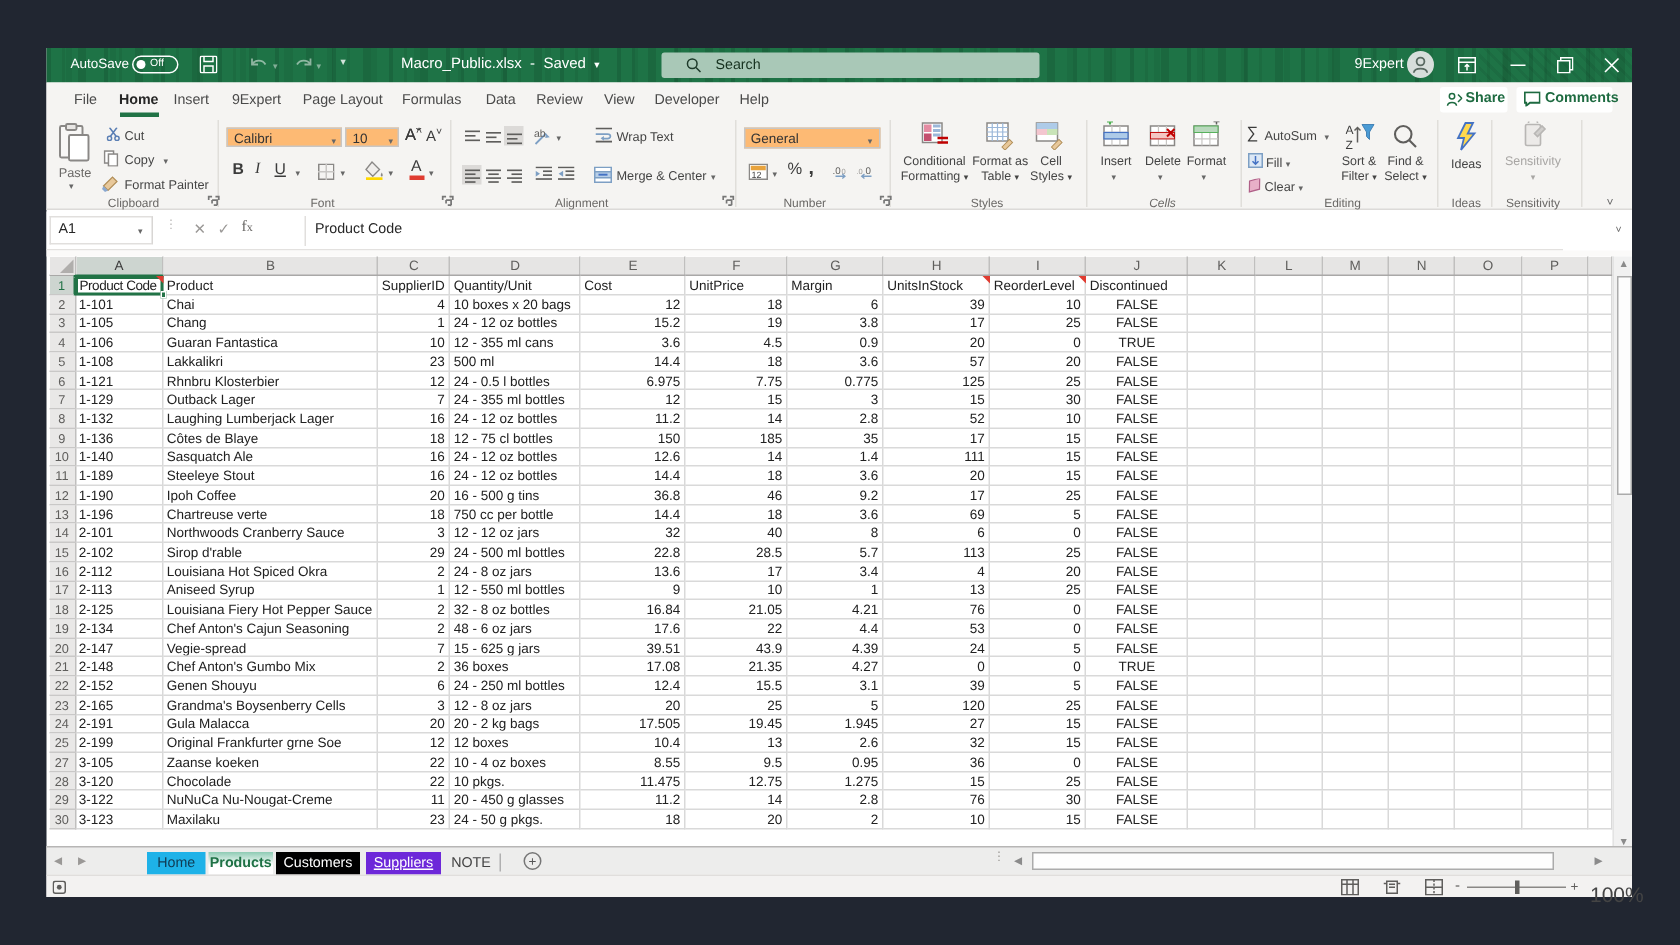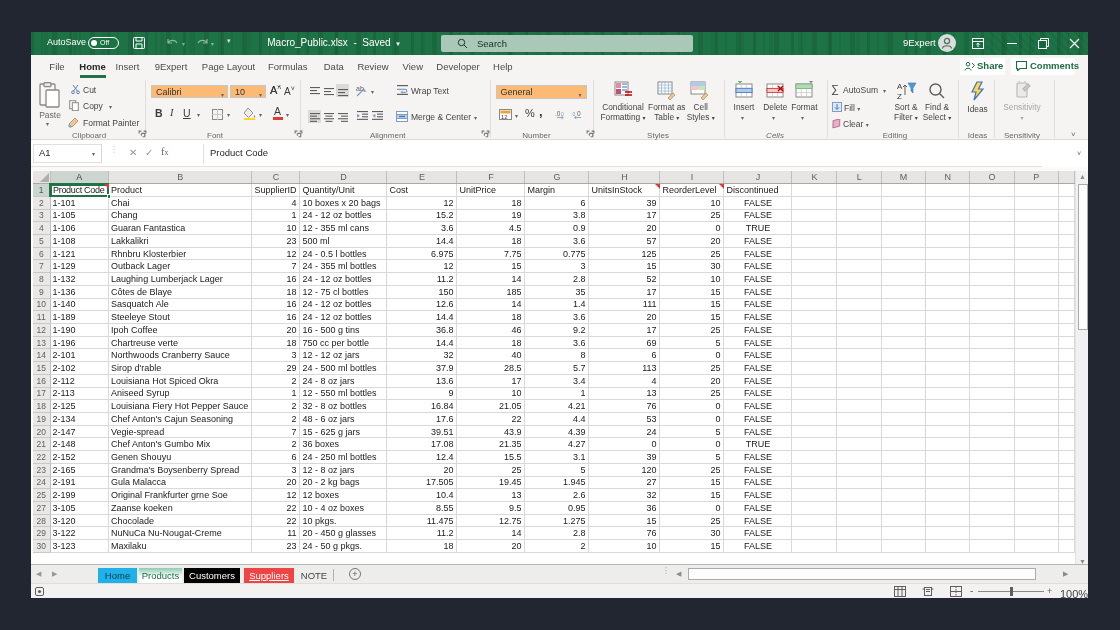--- a/index.html
+++ b/index.html
@@ -787,21 +787,21 @@
           <td></td>
           <td></td>
           <td></td>
         </tr>
 <tr style="height:12.73px;">
           <td class="g">15</td>
 <td>2-102</td>
           <td>Sirop d'rable</td>
           <td class="n">29</td>
           <td>24 - 500 ml bottles</td>
-          <td class="n">37.9</td>
+          <td class="n">22.8</td>
           <td class="n">28.5</td>
           <td class="n">5.7</td>
           <td class="n">113</td>
           <td class="n">25</td>
           <td class="c">FALSE</td>
 <td></td>
           <td></td>
           <td></td>
           <td></td>
           <td></td>
@@ -944,21 +944,21 @@
           <td></td>
           <td></td>
           <td></td>
           <td></td>
           <td></td>
           <td></td>
         </tr>
 <tr style="height:12.73px;">
           <td class="g">23</td>
 <td>2-165</td>
-          <td>Grandma's Boysenberry Spread</td>
+          <td>Grandma's Boysenberry Cells</td>
           <td class="n">3</td>
           <td>12 - 8 oz jars</td>
           <td class="n">20</td>
           <td class="n">25</td>
           <td class="n">5</td>
           <td class="n">120</td>
           <td class="n">25</td>
           <td class="c">FALSE</td>
 <td></td>
           <td></td>
@@ -1097,23 +1097,23 @@
 <div class="ab" style="left:687.5px;top:152.1px;width:0;height:0;border-right:5px solid #e03c31;border-bottom:5px solid transparent;"></div>
 <div id="vsb" class="ab">
 <div class="arr ab" style="left:0;top:2px;width:13px;">▲</div>
 <div class="ab" style="left:1.5px;top:13px;width:10px;height:146px;background:#fdfdfd;border:1px solid #ababab;"></div>
 <div class="arr ab" style="left:0;top:387px;width:13px;">▼</div>
 </div>
 <div id="bstrip" class="ab">
 <div class="arr ab" style="left:5px;top:5px;font-size:7px;color:#9a9896">◀</div>
 <div class="arr ab" style="left:21px;top:5px;font-size:7px;color:#9a9896">▶</div>
 <div class="stab" style="left:67px;width:39px;background:#1eb2e8;color:#103a52;">Home</div>
-<div class="stab" style="left:108px;width:43px;background:linear-gradient(180deg,#8ecbb4 0%,#ffffff 55%);color:#1e7145;font-weight:normal;">Products</div>
+<div class="stab" style="left:108px;width:43px;background:linear-gradient(180deg,#8ecbb4 0%,#ffffff 55%);color:#1e7145;font-weight:bold;">Products</div>
 <div class="stab" style="left:153px;width:56px;background:#000;color:#fff;">Customers</div>
-<div class="stab" style="left:213px;width:50px;background:#ef4444;color:#fff;text-decoration:underline;">Suppliers</div>
+<div class="stab" style="left:213px;width:50px;background:#6d28d9;color:#fff;text-decoration:underline;">Suppliers</div>
 <div class="stab" style="left:268px;width:30px;color:#444;">NOTE</div>
 <div class="ab" style="left:302px;top:4px;width:1px;height:12px;background:#b0b0b0;"></div>
 <div class="ab" style="left:318px;top:3px;width:12px;height:12px;border:1px solid #767676;border-radius:7px;color:#555;font-size:9px;line-height:11px;text-align:center;">+</div>
 <div class="ab" style="left:631px;top:4px;width:3px;height:11px;color:#9a9896;font-size:8px;line-height:4px;">⋮</div>
 <div class="arr ab" style="left:645px;top:5px;font-size:7px;">◀</div>
 <div class="ab" style="left:657px;top:2.5px;width:348px;height:12px;background:#fdfdfd;border:1px solid #ababab;"></div>
 <div class="arr ab" style="left:1032px;top:5px;font-size:7px;">▶</div>
 </div>
 <div id="sbar" class="ab">
 <svg class="ab" style="left:4px;top:3px" width="9" height="9" viewBox="0 0 9 9">
@@ -1136,14 +1136,14 @@
         <g fill="none" stroke="#5f5e5c">
           <rect x="0.5" y="0.5" width="11" height="10"></rect>
           <path d="M6 0.5 V10.5" stroke-dasharray="1.5 1"></path>
           <path d="M0.5 5.5 H11.5"></path>
         </g>
       </svg>
 <div class="ab" style="left:939px;top:3px;width:7px;height:9px;color:#5f5e5c;font-size:10px;line-height:8px;">-</div>
 <div class="ab" style="left:947px;top:7px;width:66px;height:1px;background:#8a8886;"></div>
 <div class="ab" style="left:979px;top:3px;width:3px;height:9px;background:#5f5e5c;"></div>
 <div class="ab" style="left:1016px;top:3px;width:7px;height:9px;color:#5f5e5c;font-size:9px;line-height:9px;">+</div>
-<div class="ab" style="left:1029px;top:3.5px;font-size:11px;color:#444;">100%</div>
+<div class="ab" style="left:1029px;top:3.5px;font-size:14px;color:#444;">100%</div>
 </div>
 </div>
 </body></html>

